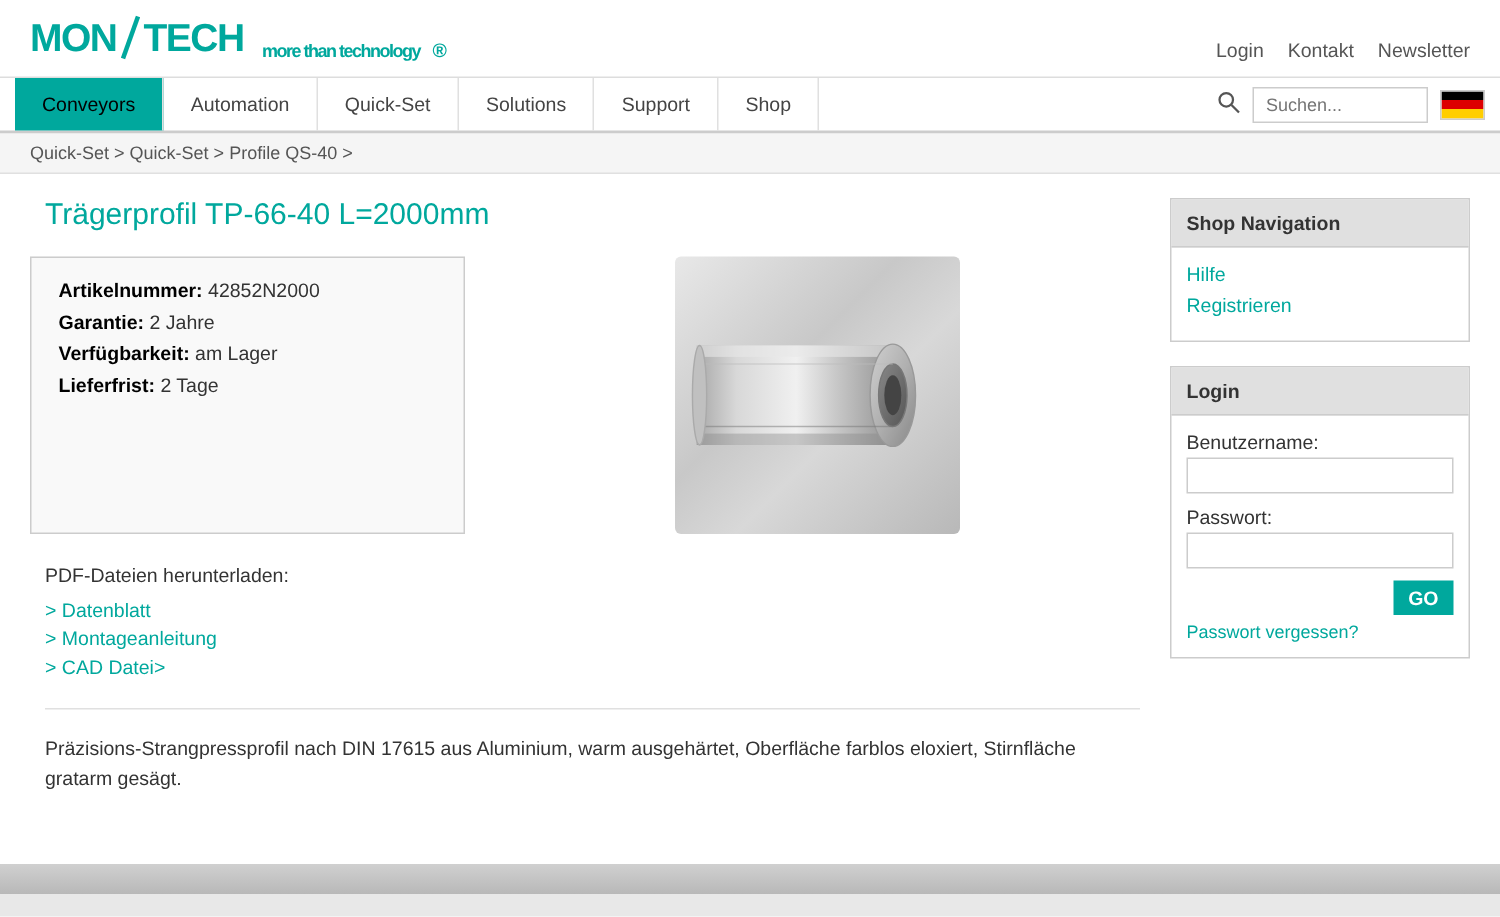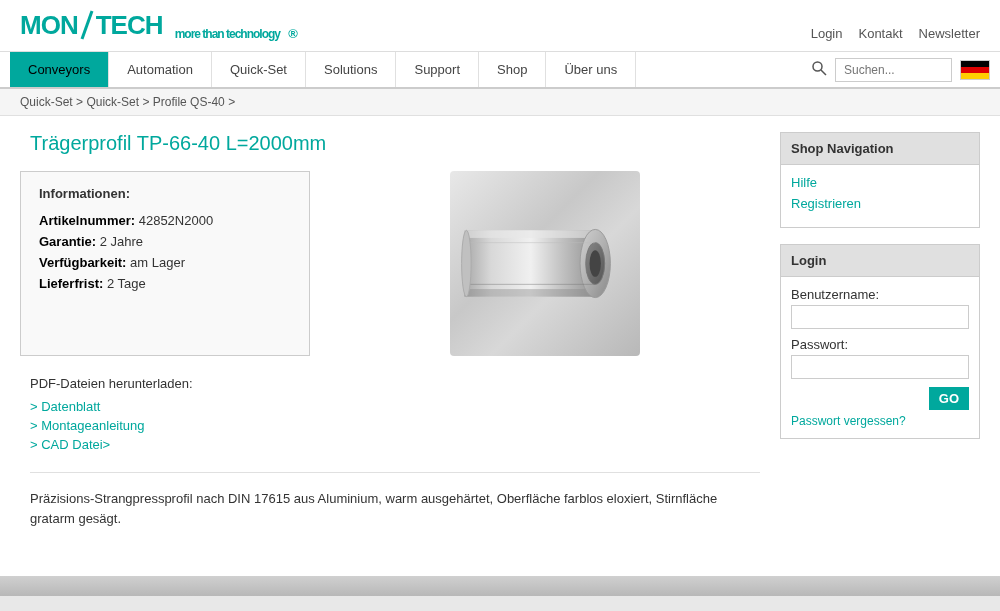--- a/index.html
+++ b/index.html
@@ -99,21 +99,20 @@
   </div>
 </div>
 
 <div id="nav">
   <div class="nav-item active">Conveyors</div>
   <div class="nav-item">Automation</div>
   <div class="nav-item">Quick-Set</div>
   <div class="nav-item">Solutions</div>
   <div class="nav-item">Support</div>
   <div class="nav-item">Shop</div>
-  <div class="nav-item">Über uns</div>
   <div id="search-area">
     <div id="search-icon-btn">
       <svg width="16" height="16" viewBox="0 0 16 16">
           <circle cx="6.5" cy="6.5" r="4.5" stroke="#555" stroke-width="1.5" fill="none"></circle>
           <line x1="10" y1="10" x2="15" y2="15" stroke="#555" stroke-width="1.5"></line>
         </svg>
     </div>
     <input type="text" id="search-input" style="border: 1px solid rgb(204, 204, 204); padding: 4px 8px; font-size: 12px; width: 117px; color: rgb(153, 153, 153);" placeholder="Suchen...">
     <div id="flag"></div>
   </div>
@@ -128,21 +127,20 @@
   <span> &gt; </span>
 </div>
 
 <div id="main">
   <div id="content">
     <h1 id="product-title">Trägerprofil TP-66-40 L=2000mm</h1>
 
     <div id="product-area">
 
       <div id="info-box">
-        <h3>Informationen:</h3>
         <div class="info-row">
           <span class="info-label">Artikelnummer:</span>
           <span class="info-value"> </span><span class="info-value">42852N2000</span>
         </div>
         <div class="info-row">
           <span class="info-label">Garantie:</span>
           <span class="info-value"> </span><span class="info-value">2 Jahre</span>
         </div>
         <div class="info-row">
           <span class="info-label">Verfügbarkeit:</span>

